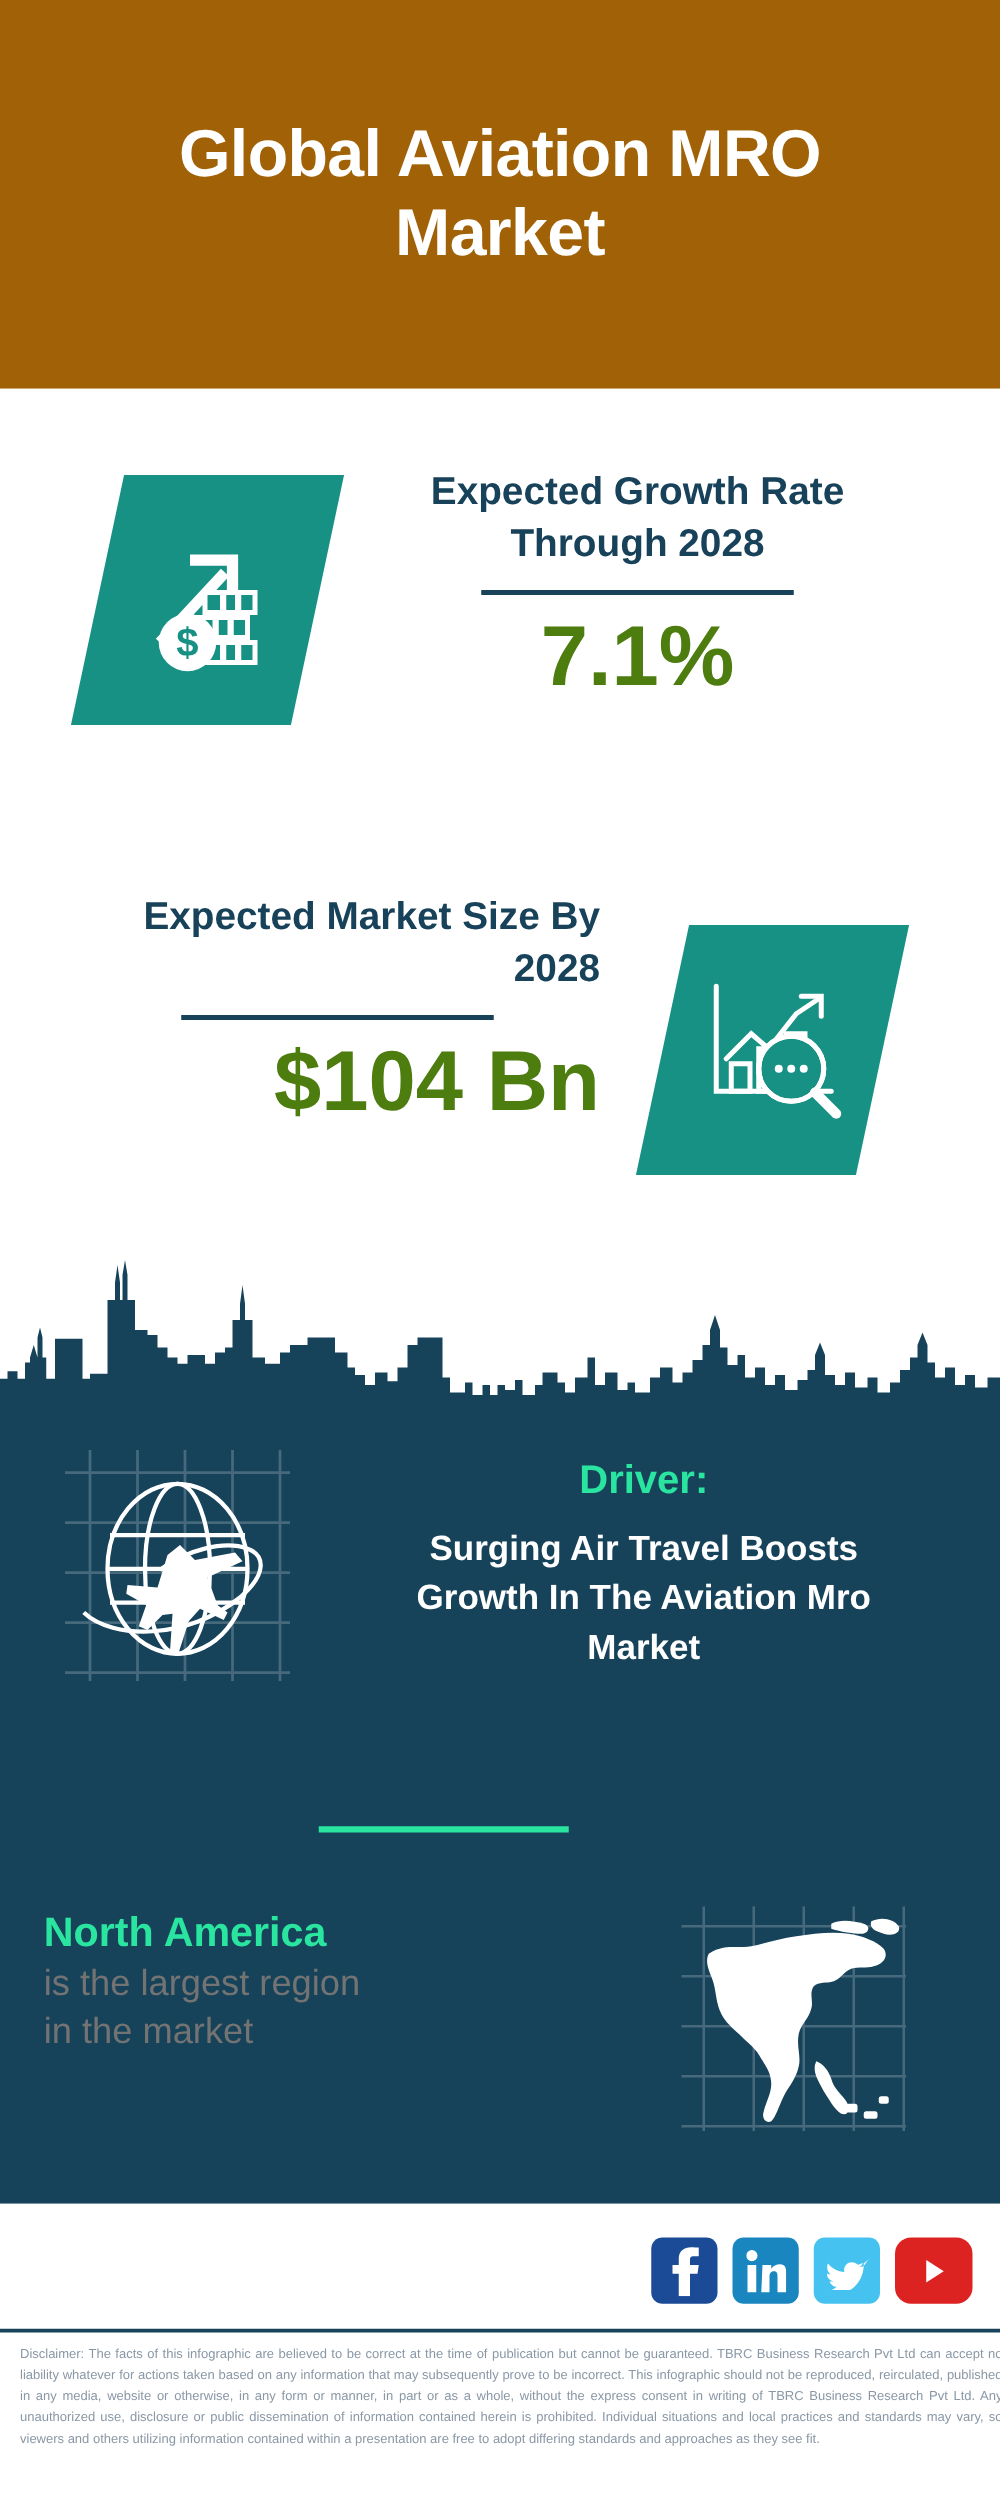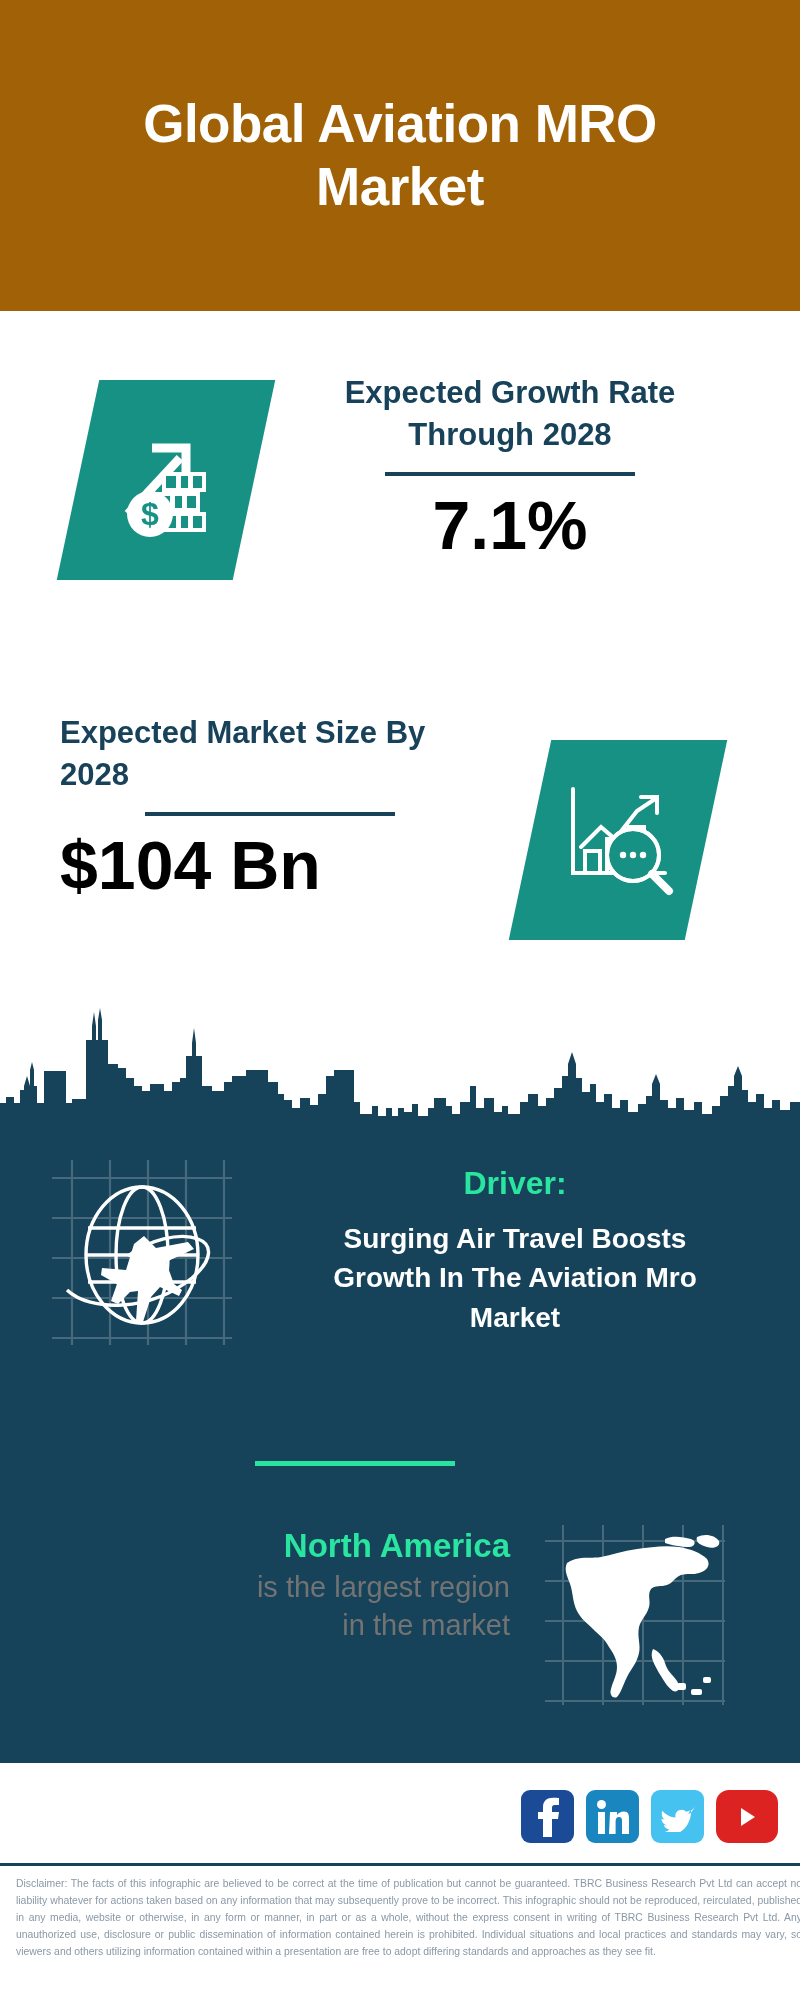--- a/index.html
+++ b/index.html
@@ -79,32 +79,32 @@
     font-weight: bold;
     line-height: 1.35;
   }
   .stat-rule {
     height: 4px;
     background: #17425a;
     margin: 16px auto 10px auto;
     width: 250px;
   }
   .stat-value {
-    color: #000000;
+    color: #4d7c0f;
     font-size: 68px;
     font-weight: bold;
     line-height: 1.15;
   }
 
   
   .block-size {
     position: absolute;
     left: 60px; top: 712px;
     width: 420px;
-    text-align: left;
+    text-align: right;
   }
   .tile-size {
     left: 530px; top: 740px;
     width: 176px; height: 200px;
   }
 
   
   .dark-band {
     position: absolute;
     left: 0; top: 1121px;
@@ -148,21 +148,21 @@
     left: 255px; top: 1461px;
     width: 200px; height: 5px;
     background: #2ae5a0;
   }
 
   
   .region-block {
     position: absolute;
     left: 35px; top: 1525px;
     width: 475px;
-    text-align: right;
+    text-align: left;
   }
   .region-name {
     color: #2ae5a0;
     font-size: 33px;
     font-weight: bold;
     line-height: 1.3;
   }
   .region-sub {
     color: #737373;
     font-size: 29px;

